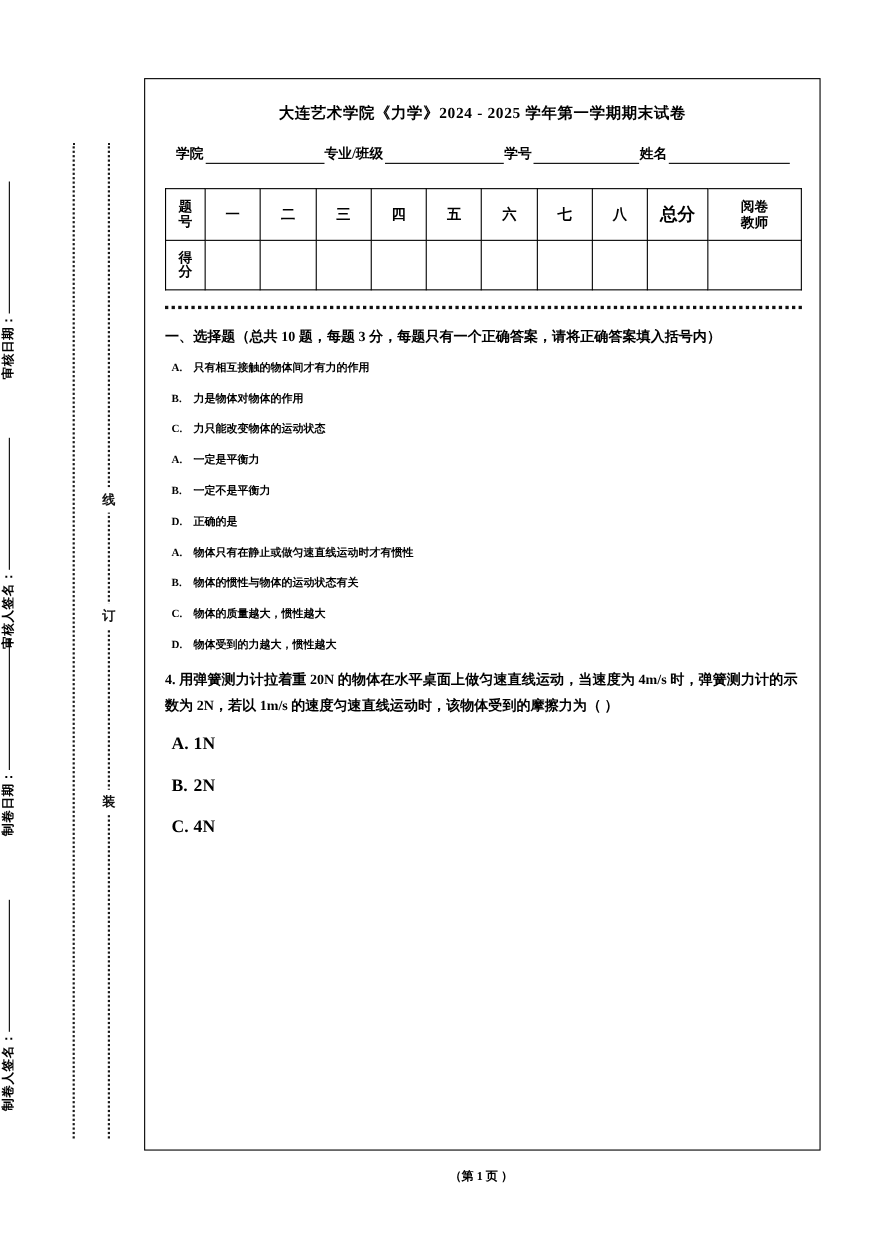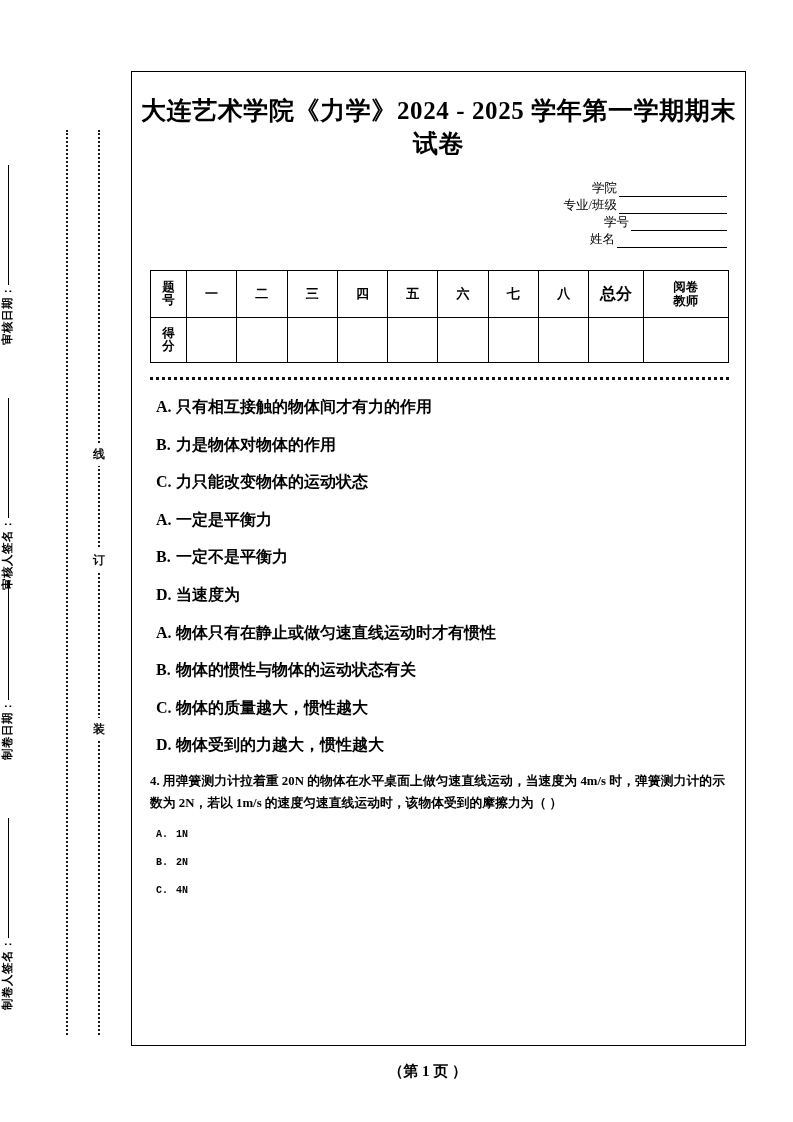--- a/index.html
+++ b/index.html
@@ -77,35 +77,34 @@
     width: 615px;
     height: 975px;
     border: 1.6px solid #000;
     box-sizing: border-box;
     padding: 0;
   }
 
   .title {
     margin: 22px 0 0 0;
     text-align: center;
-    font-size: 25px;
+    font-size: 14px;
     font-weight: bold;
     font-family: "Liberation Serif", "DejaVu Serif", serif;
     letter-spacing: 0.6px;
   }
 
   
   .infoline {
     display: flex;
     align-items: flex-end;
     margin: 20px 18px 0 28px;
     font-size: 12.5px;
-    font-weight: normal;
-    font-family: "Liberation Serif", "DejaVu Serif", serif;
-    flex-direction: column;
+    font-weight: bold;
+    font-family: "Liberation Serif", "DejaVu Serif", serif;
   }
   .infoline .fld { display: flex; align-items: flex-end; }
   .infoline .lbl { white-space: nowrap; padding-right: 2px; }
   .infoline .blank {
     border-bottom: 1px solid #000;
     height: 13px;
   }
   .fld-xy .blank { width: 108px; }
   .fld-zy .blank { width: 108px; }
   .fld-xh .blank { width: 96px; }
@@ -159,39 +158,39 @@
     text-align: justify;
   }
   .q {
     font-size: 12.8px;
     font-weight: bold;
     line-height: 1.75;
     margin: 0 0 12px 0;
     text-align: justify;
   }
   .opt {
-    font-size: 16px;
+    font-size: 10px;
     font-weight: bold;
     line-height: 1.6;
     margin: 0 0 12px 6px;
   }
   .opt .tag { display: inline-block; min-width: 20px; }
   .opt.latin, .opt.latin .tag {
-    font-family: Liberation Mono, monospace;
-    font-size: 10px;
+    font-family: Liberation Serif, serif;
+    font-size: 16px;
   }
 
   
   .footer {
     position: absolute;
-    left: 120px;
+    left: 130px;
     top: 1062px;
     width: 615px;
     text-align: center;
-    font-size: 15px;
+    font-size: 11px;
     font-weight: bold;
     font-family: "Liberation Serif", "DejaVu Serif", serif;
   }
 </style>
 </head>
 <body>
 
 <div class="margin-area">
   <div class="dotline inner"></div>
   <div class="dotline outer"></div>
@@ -276,39 +275,40 @@
         <td></td>
       </tr>
     </tbody>
       </table>
   </div>
 
   <div class="sep"></div>
 
   <div class="body-area">
 
+    <div class="section-head">一、选择题（总共 10 题，每题 3 分，每题只有一个正确答案，请将正确答案填入括号内）</div>
 
     <div class="opt">
       <span class="tag">A.</span><span>只有相互接触的物体间才有力的作用</span>
     </div>
     <div class="opt">
       <span class="tag">B.</span><span>力是物体对物体的作用</span>
     </div>
     <div class="opt">
       <span class="tag">C.</span><span>力只能改变物体的运动状态</span>
     </div>
 
     <div class="opt">
       <span class="tag">A.</span><span>一定是平衡力</span>
     </div>
     <div class="opt">
       <span class="tag">B.</span><span>一定不是平衡力</span>
     </div>
     <div class="opt">
-      <span class="tag">D.</span><span>当速度为</span>
+      <span class="tag">D.</span><span>正确的是</span>
     </div>
 
     <div class="opt">
       <span class="tag">A.</span><span>物体只有在静止或做匀速直线运动时才有惯性</span>
     </div>
     <div class="opt">
       <span class="tag">B.</span><span>物体的惯性与物体的运动状态有关</span>
     </div>
     <div class="opt">
       <span class="tag">C.</span><span>物体的质量越大，惯性越大</span>

